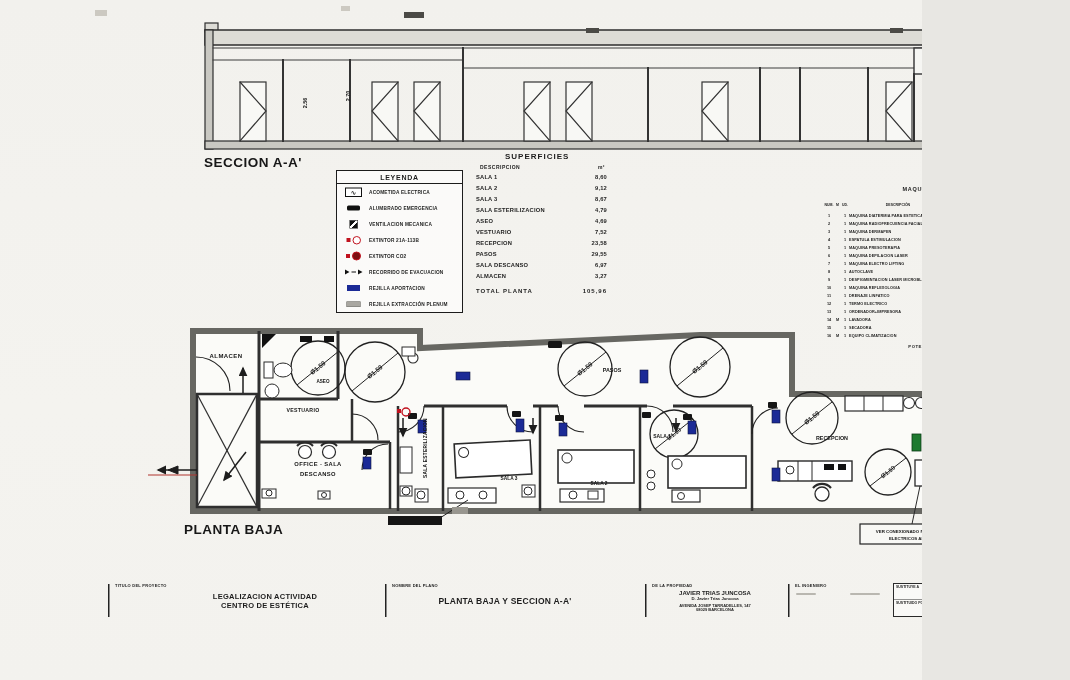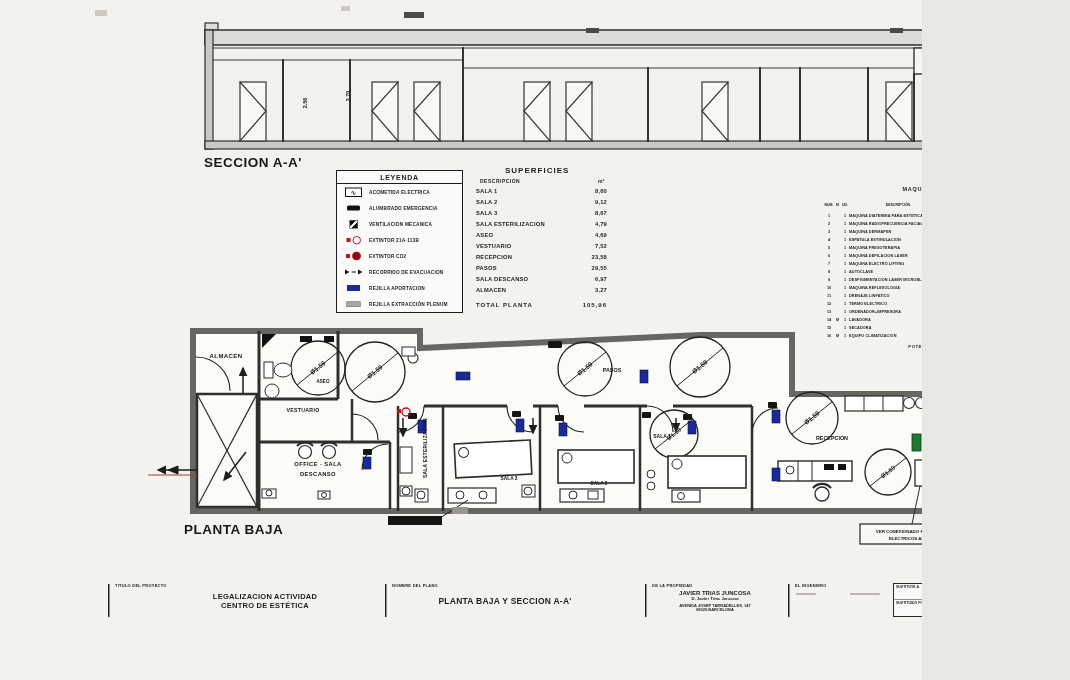--- a/index.html
+++ b/index.html
@@ -398,21 +398,21 @@
               <span class="legend-ic">
                 <span class="icrej-e"></span>
               </span>
               <span class="legend-lb">REJILLA EXTRACCIÓN PLENUM</span>
             </div>
           </div>
       </div>
     </div>
   </div>
 
-  <div class="scalebox" style="left:476px;top:166px;">
+  <div class="scalebox" style="left:476px;top:152px;">
     <div class="s2">
       <div class="sup-inner">
         <div class="sup-title">SUPERFICIES</div>
         <div class="sup-head">
           <span>DESCRIPCION</span>
           <span>m²</span>
         </div>
         <div class="sup-rows">
             <div class="sup-row">
               <span>SALA 1</span>

